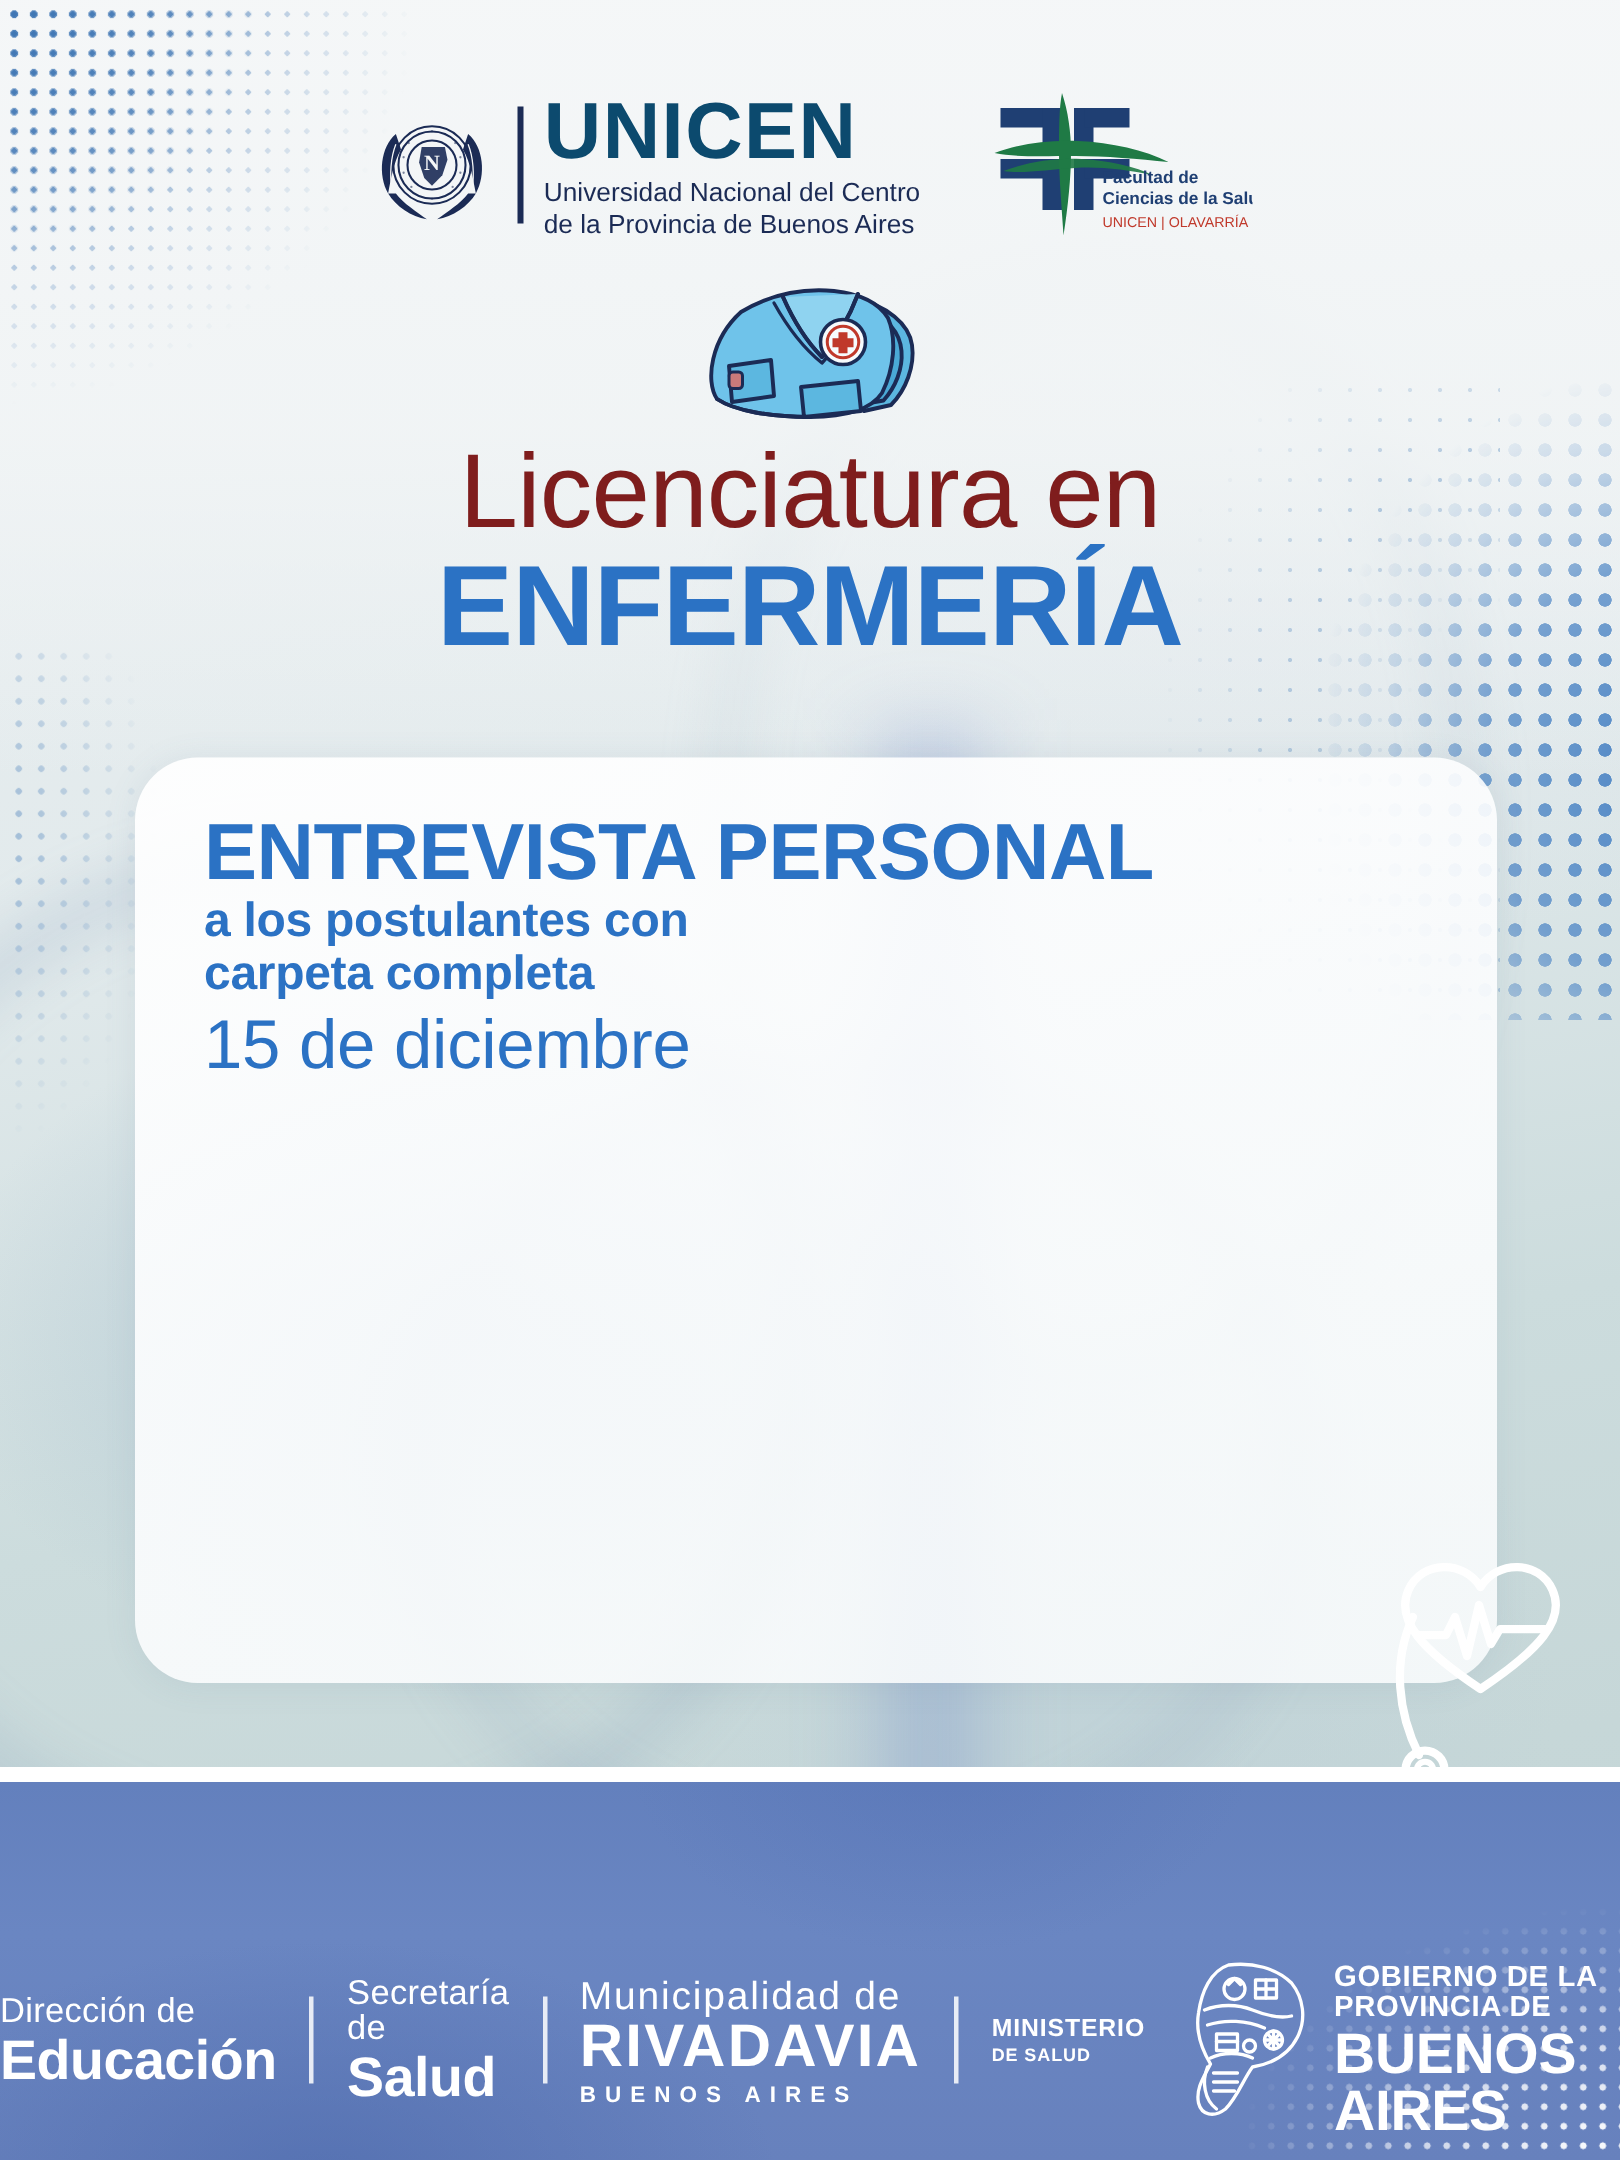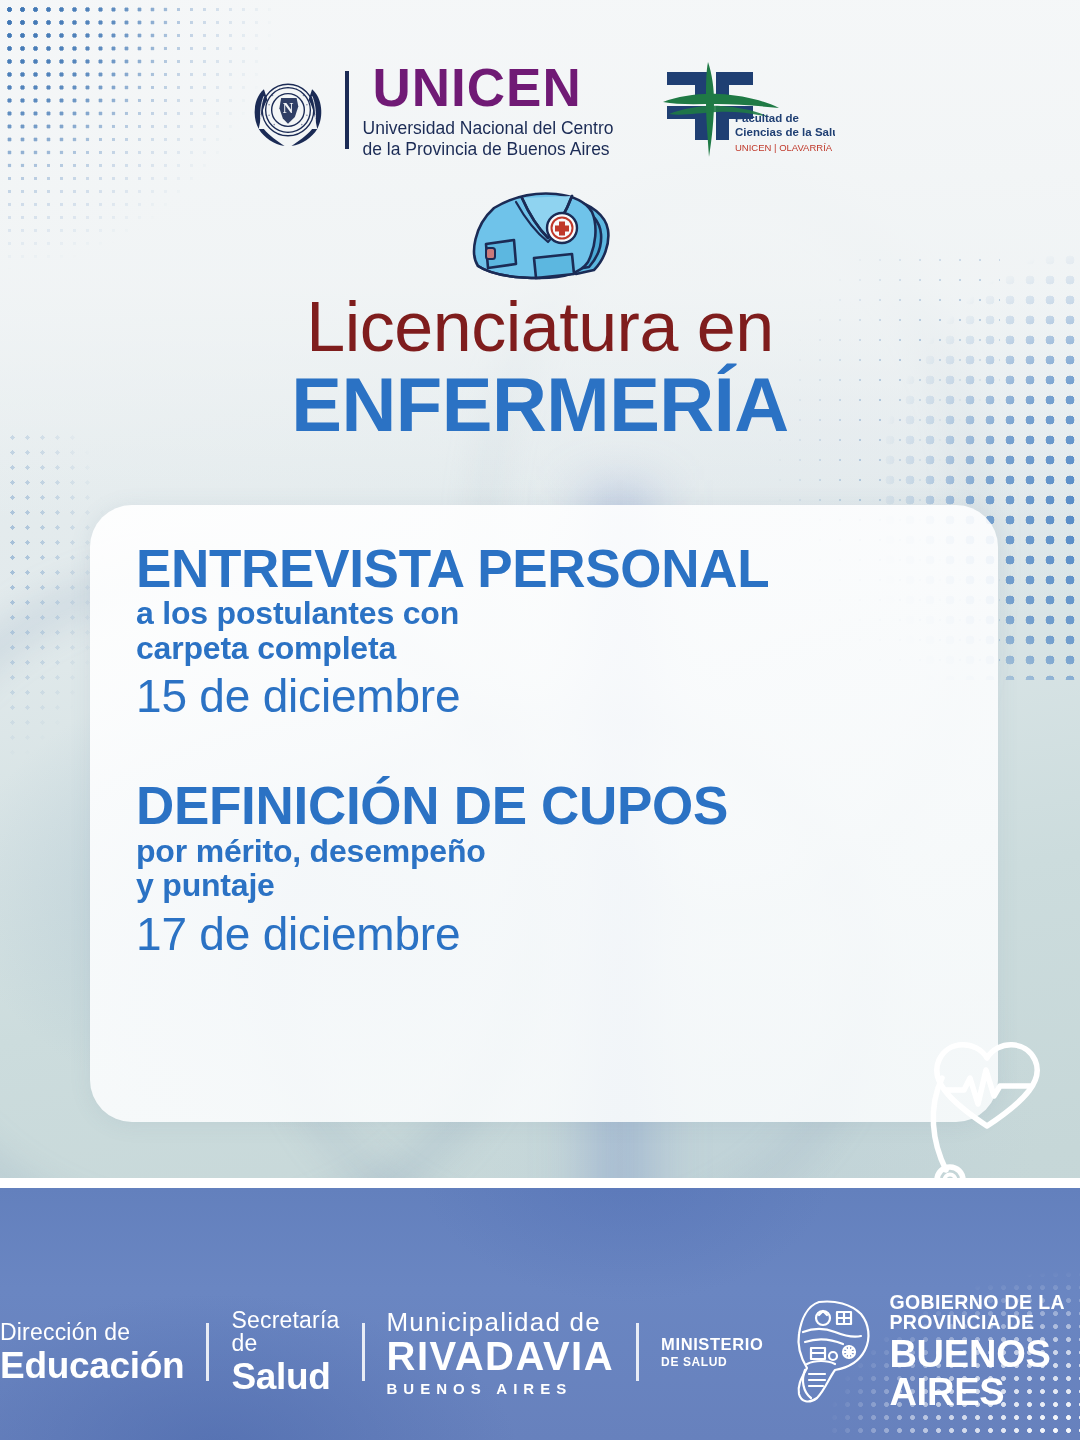--- a/index.html
+++ b/index.html
@@ -114,22 +114,22 @@
     justify-content: center;
     align-items: center;
     gap: 46px;
   }
 
   .unicen-lockup { display: flex; align-items: center; gap: 14px; }
   .unicen-seal { width: 86px; height: 86px; flex: 0 0 86px; }
   .unicen-rule { width: 4px; height: 78px; background: #1b2b55; }
   .unicen-text { display: flex; flex-direction: column; justify-content: center; }
   .unicen-word {
-    font-size: 53px; font-weight: bold; color: #701a75;
-    letter-spacing: 1px; line-height: 1; font-family: "Liberation Sans", sans-serif; margin-left: 10px;
+    font-size: 53px; font-weight: bold; color: #0c4a6e;
+    letter-spacing: 1px; line-height: 1; font-family: "Liberation Sans", sans-serif;
   }
   .unicen-sub {
     font-size: 17.5px; color: #1b2b55; line-height: 1.16; margin-top: 4px;
     font-family: "Liberation Sans", sans-serif;
   }
 
   .facsalud-lockup { width: 176px; height: 104px; flex: 0 0 176px; }
 
   
   .scrubs-icon {
@@ -221,21 +221,21 @@
   .f-muni-big { font-size: 40px; font-weight: bold; letter-spacing: 1.5px; margin-top: 1px; }
   .f-muni-tiny { font-size: 15px; font-weight: bold; letter-spacing: 6px; margin-top: 5px; }
 
   .f-min { text-align: left; color: #fff; line-height: 1.18; }
   .f-min-l1 { font-size: 16.5px; font-weight: bold; letter-spacing: .6px; }
   .f-min-l2 { font-size: 12px; font-weight: bold; letter-spacing: .6px; }
 
   .f-gob { display: flex; align-items: center; gap: 14px; }
   .f-gob-map { width: 86px; height: 108px; flex: 0 0 86px; }
   .f-gob-text { text-align: left; color: #fff; line-height: 1; }
-  .f-gob-l1 { font-size: 19.5px; font-weight: bold; letter-spacing: .4px; }
+  .f-gob-l1 { font-size: 19.5px; font-weight: bold; letter-spacing: .4px; margin-top: 16px; }
   .f-gob-l2 { font-size: 38px; font-weight: bold; letter-spacing: -0.2px; margin-top: 3px; }
 </style>
 </head>
 <body>
 
 <div id="poster">
 
   <div class="bg-photo"></div>
   <div class="bg-arc a1"></div>
   <div class="bg-arc a2"></div>
@@ -362,26 +362,20 @@
 
   <div class="content-card">
 
     <div class="block">
       <div class="b-head">ENTREVISTA PERSONAL</div>
       <div class="b-sub">a los postulantes con</div>
       <div class="b-sub">carpeta completa</div>
       <div class="b-date">15 de diciembre</div>
     </div>
 
-    <div class="block">
-      <div class="b-head">DEFINICIÓN DE CUPOS</div>
-      <div class="b-sub">por mérito, desempeño</div>
-      <div class="b-sub">y puntaje</div>
-      <div class="b-date">17 de diciembre</div>
-    </div>
 
   </div>
 
   <svg class="heart-ecg" viewBox="0 0 150 165">
     <g fill="none" stroke="#ffffff" stroke-width="5.5" stroke-linecap="round" stroke-linejoin="round">
       <path d="M75 28 C64 10 36 10 27 30 C18 50 36 70 75 96 C114 70 132 50 123 30 C114 10 86 10 75 28 Z"></path>
       <path d="M33 60 H52 L58 48 L66 74 L74 40 L82 66 L88 56 H118"></path>
       <path d="M30 48 C16 78 20 112 34 140"></path>
       <circle cx="38" cy="150" r="13"></circle>
       <circle cx="38" cy="150" r="5.5" stroke-width="4"></circle>

